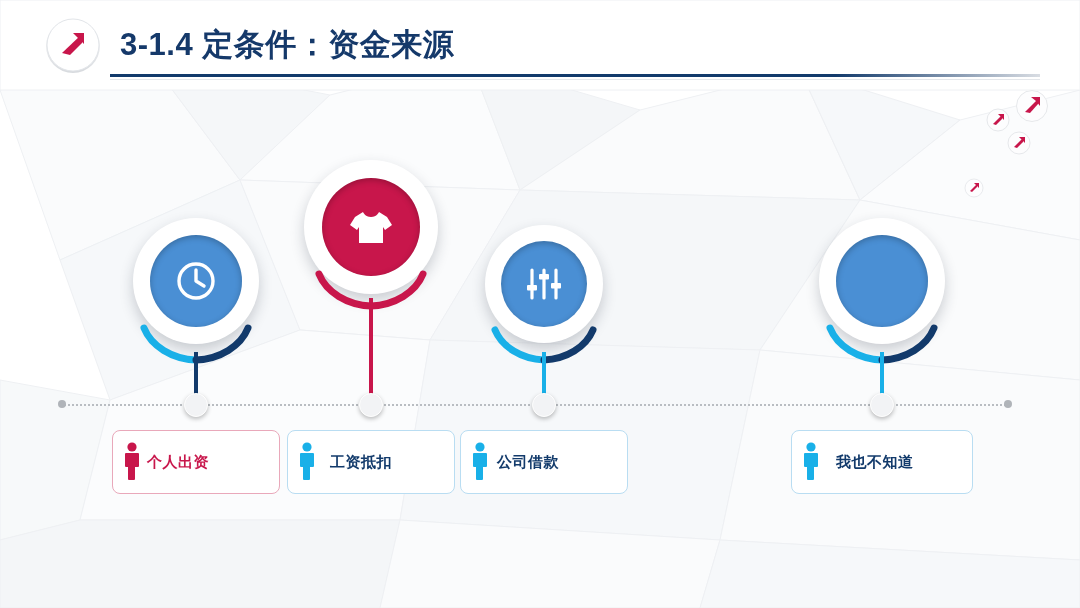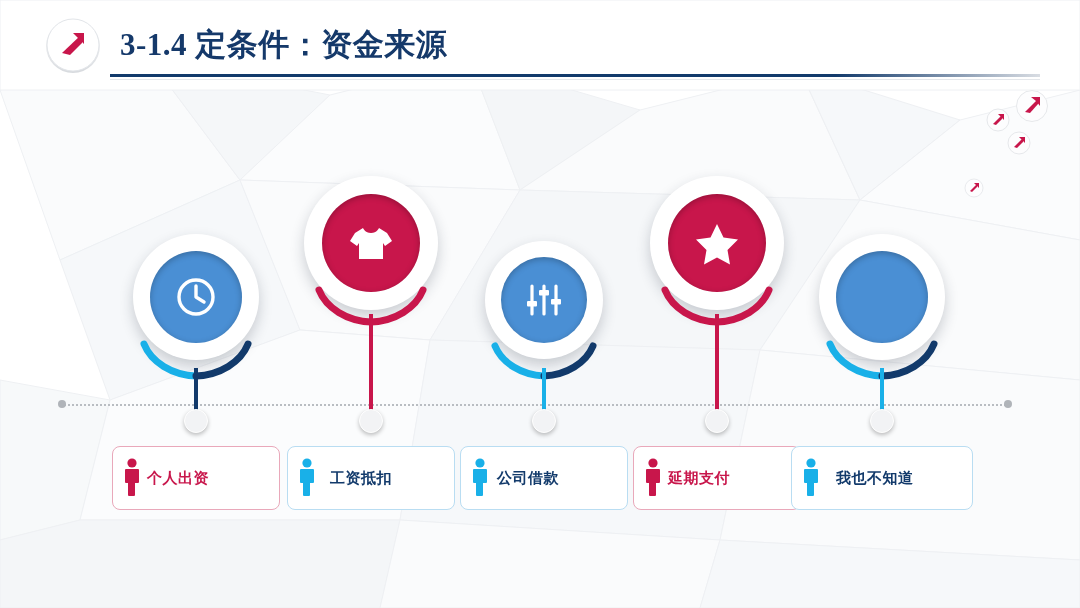--- a/index.html
+++ b/index.html
@@ -9,21 +9,20 @@
   }
   body {
     font-family: "Liberation Sans", sans-serif;
   }
   #slide {
     position: relative;
     width: 1080px;
     height: 608px;
     overflow: hidden;
     background: #c4b5fd;
-    font-family: Liberation Serif, serif;
   }
   
   #bg-poly {
     position: absolute;
     left: 0; top: 0;
     width: 1080px; height: 608px;
   }
   
   #header {
     position: absolute;
@@ -87,21 +86,21 @@
     height: 8px;
     border-radius: 50%;
     background: #b0b4b9;
     top: 400px;
   }
   #timeline-cap-left { left: 58px; }
   #timeline-cap-right { left: 1004px; }
 
   .node {
     position: absolute;
-    top: 16px;
+    top: 0;
     width: 210px;
     height: 490px;
   }
   
   .circ-wrap {
     position: absolute;
     left: 50%;
     transform: translateX(-50%);
   }
   .circ-outer {
@@ -336,46 +335,20 @@
     <div class="tl-dot"></div>
     <div class="label-box" style="border:1px solid #b9ddf2;padding-left:36px;">
       <svg class="person-icon" width="22" height="44" viewBox="0 0 22 44">
         <circle cx="11" cy="7" r="4.6" fill="#19b0e8"></circle>
         <path d="M5 13 h12 a1 1 0 0 1 1 1 v12 a1 1 0 0 1 -1 1 h-3 v12 a1 1 0 0 1 -1 1 h-5 a1 1 0 0 1 -1 -1 v-12 h-2 a1 1 0 0 1 -1 -1 v-12 a1 1 0 0 1 1 -1 z" fill="#19b0e8"></path>
       </svg>
       <span class="label-text" style="color:#123a6b;">公司借款</span>
     </div>
   </div>
 
-  <div class="node" style="left:612px;">
-    <div class="circ-wrap" style="top:160px;">
-      <div class="circ-outer" style="width:134px;height:134px;">
-        <div class="circ-inner" style="width:98px;height:98px;background:#c8164b;">
-          <span class="circ-icon">
-            <svg width="52" height="52" viewBox="0 0 52 52">
-              <path d="M26 7 L32.5 20.5 L47 22.5 L36.5 33 L39 47.5 L26 40.5 L13 47.5 L15.5 33 L5 22.5 L19.5 20.5 Z" fill="#ffffff"></path>
-            </svg>
-          </span>
-        </div>
-      </div>
-    </div>
-    <svg class="arc" style="top:266px;" width="120" height="46" viewBox="0 0 120 46">
-      <path d="M 8 8 A 58 46 0 0 0 60 40" fill="none" stroke="#c8164b" stroke-width="7" stroke-linecap="round"></path>
-      <path d="M 60 40 A 58 46 0 0 0 112 8" fill="none" stroke="#c8164b" stroke-width="7" stroke-linecap="round"></path>
-    </svg>
-    <div class="stem" style="top:298px;height:106px;background:#c8164b;"></div>
-    <div class="tl-dot"></div>
-    <div class="label-box" style="border:1px solid #e9a8ba;">
-      <svg class="person-icon" width="22" height="44" viewBox="0 0 22 44">
-        <circle cx="11" cy="7" r="4.6" fill="#c8164b"></circle>
-        <path d="M5 13 h12 a1 1 0 0 1 1 1 v12 a1 1 0 0 1 -1 1 h-3 v12 a1 1 0 0 1 -1 1 h-5 a1 1 0 0 1 -1 -1 v-12 h-2 a1 1 0 0 1 -1 -1 v-12 a1 1 0 0 1 1 -1 z" fill="#c8164b"></path>
-      </svg>
-      <span class="label-text" style="color:#c8164b;">延期支付</span>
-    </div>
-  </div>
 
   <div class="node" style="left:777px;">
     <div class="circ-wrap" style="top:218px;">
       <div class="circ-outer" style="width:126px;height:126px;">
         <div class="circ-inner" style="width:92px;height:92px;background:#4a8fd4;"></div>
       </div>
     </div>
     <svg class="arc" style="top:320px;" width="120" height="46" viewBox="0 0 120 46">
       <path d="M 8 8 A 58 46 0 0 0 60 40" fill="none" stroke="#19b0e8" stroke-width="7" stroke-linecap="round"></path>
       <path d="M 60 40 A 58 46 0 0 0 112 8" fill="none" stroke="#123a6b" stroke-width="7" stroke-linecap="round"></path>

